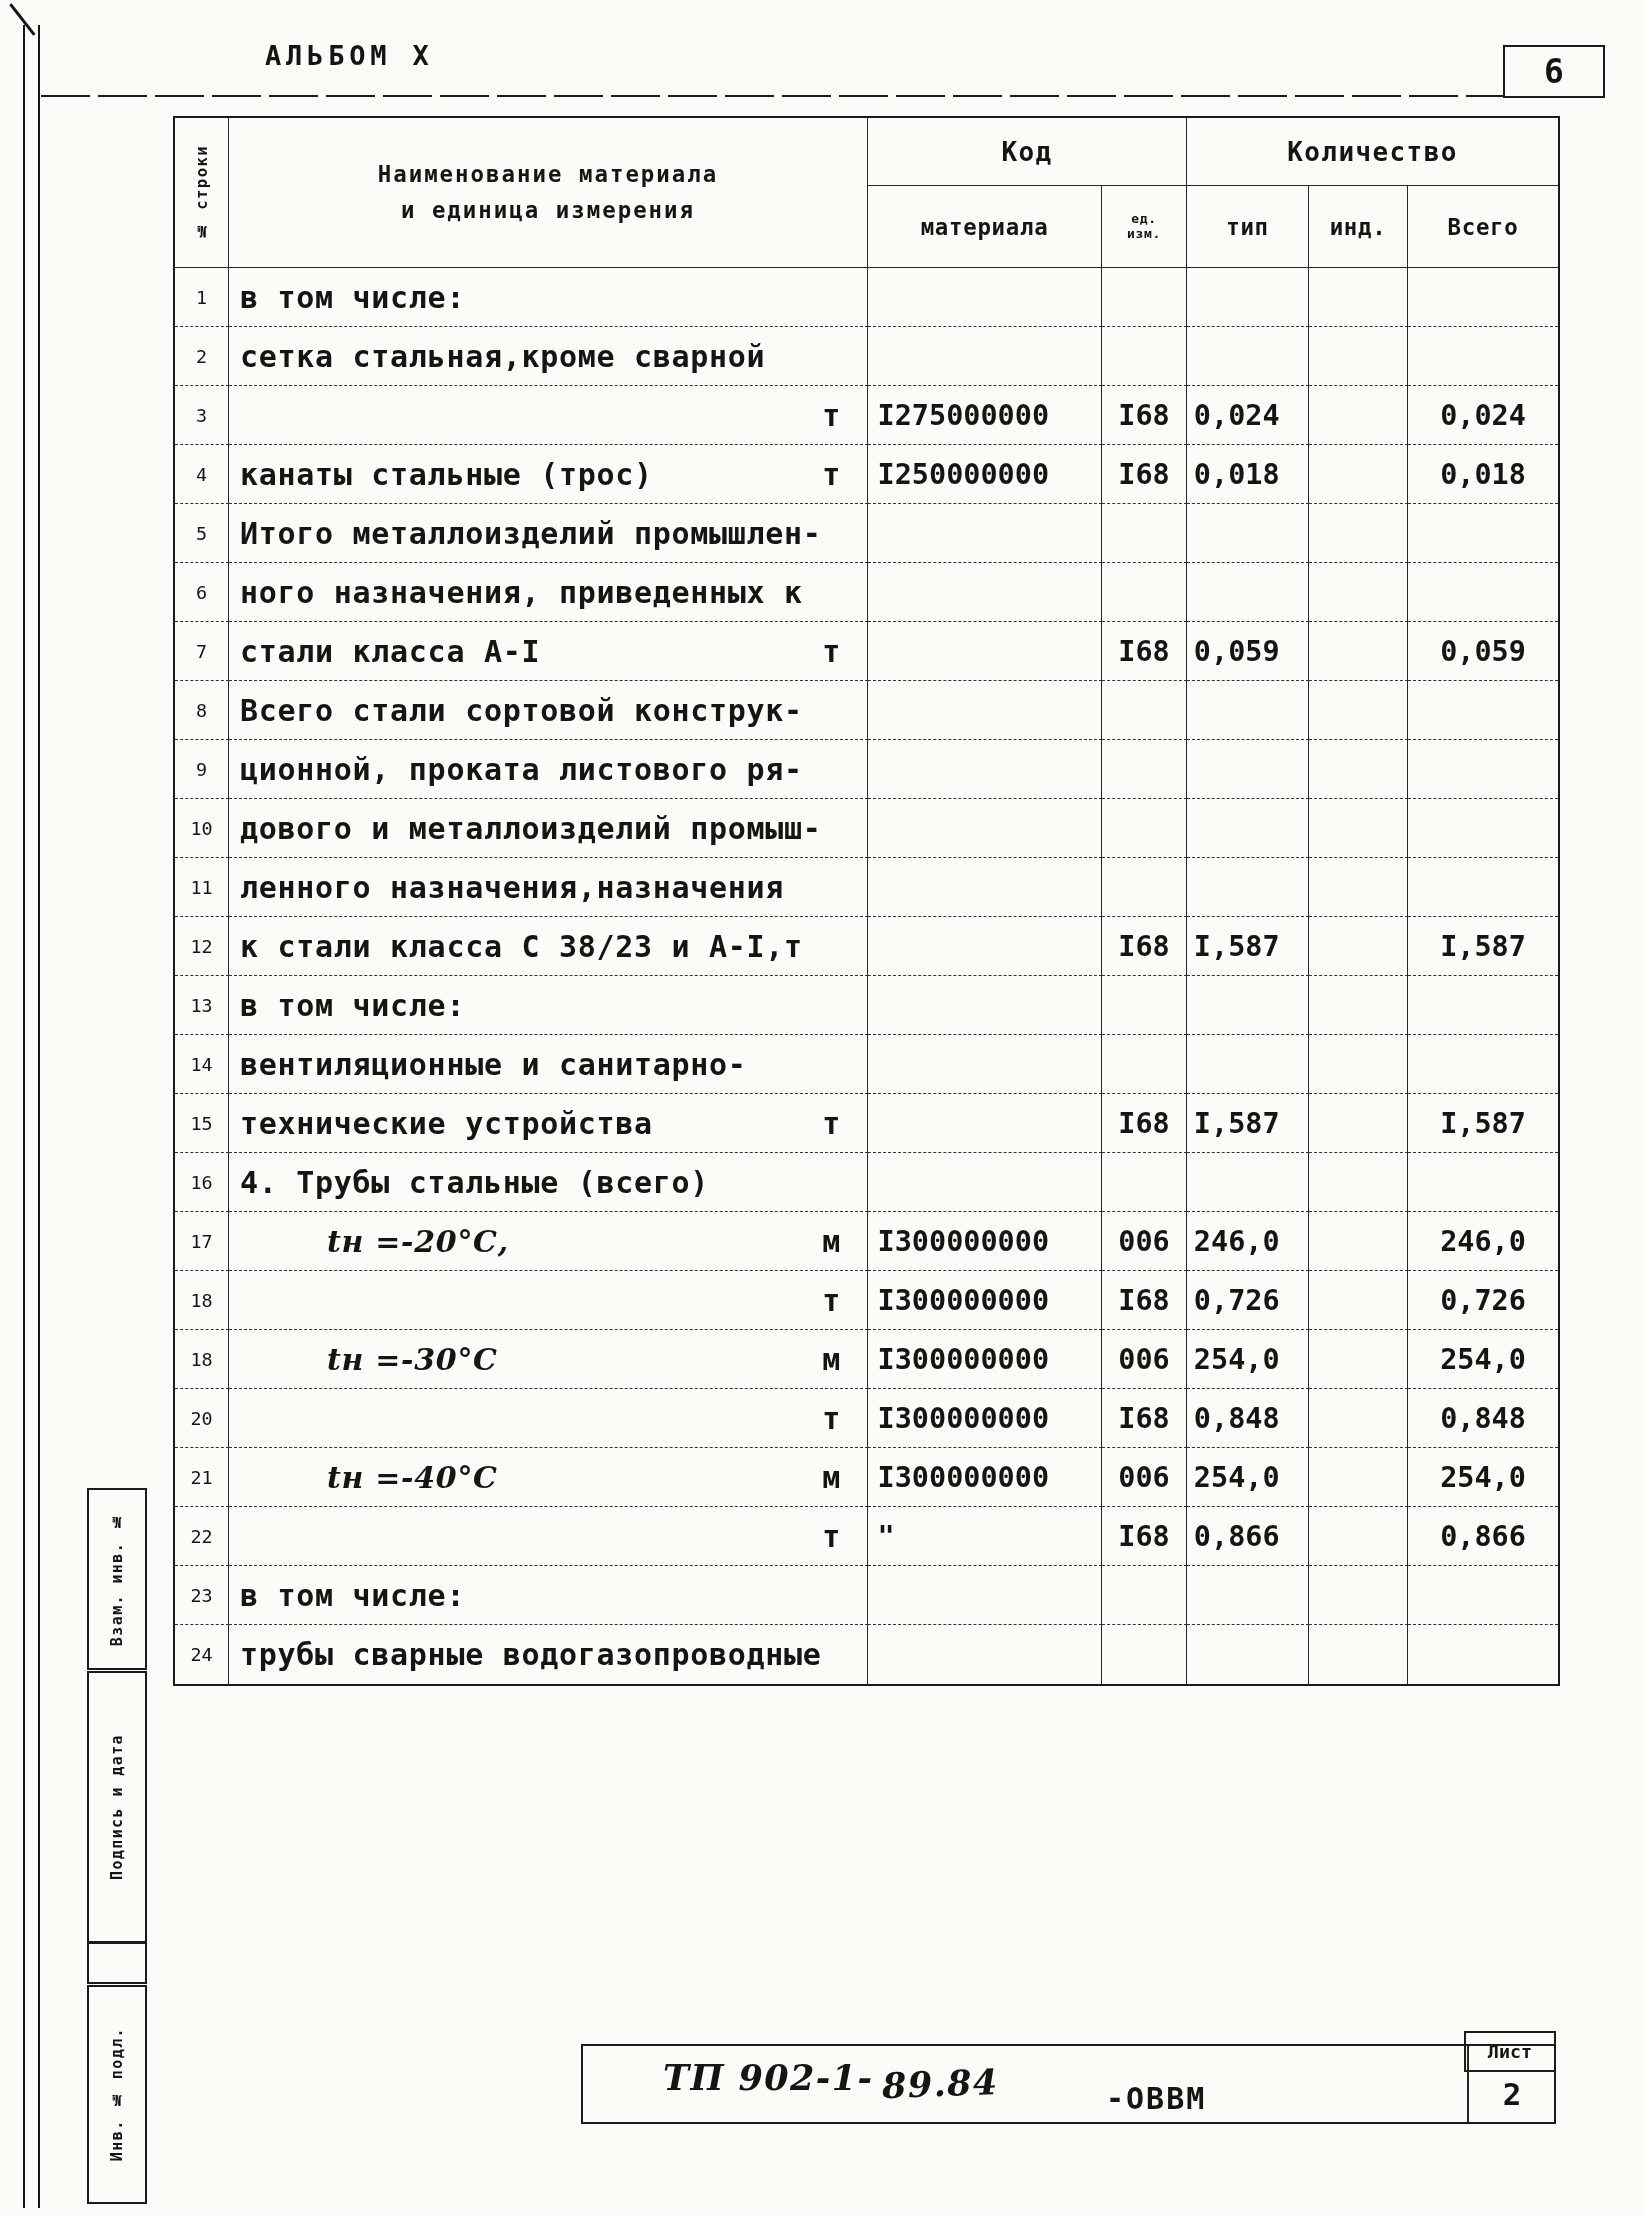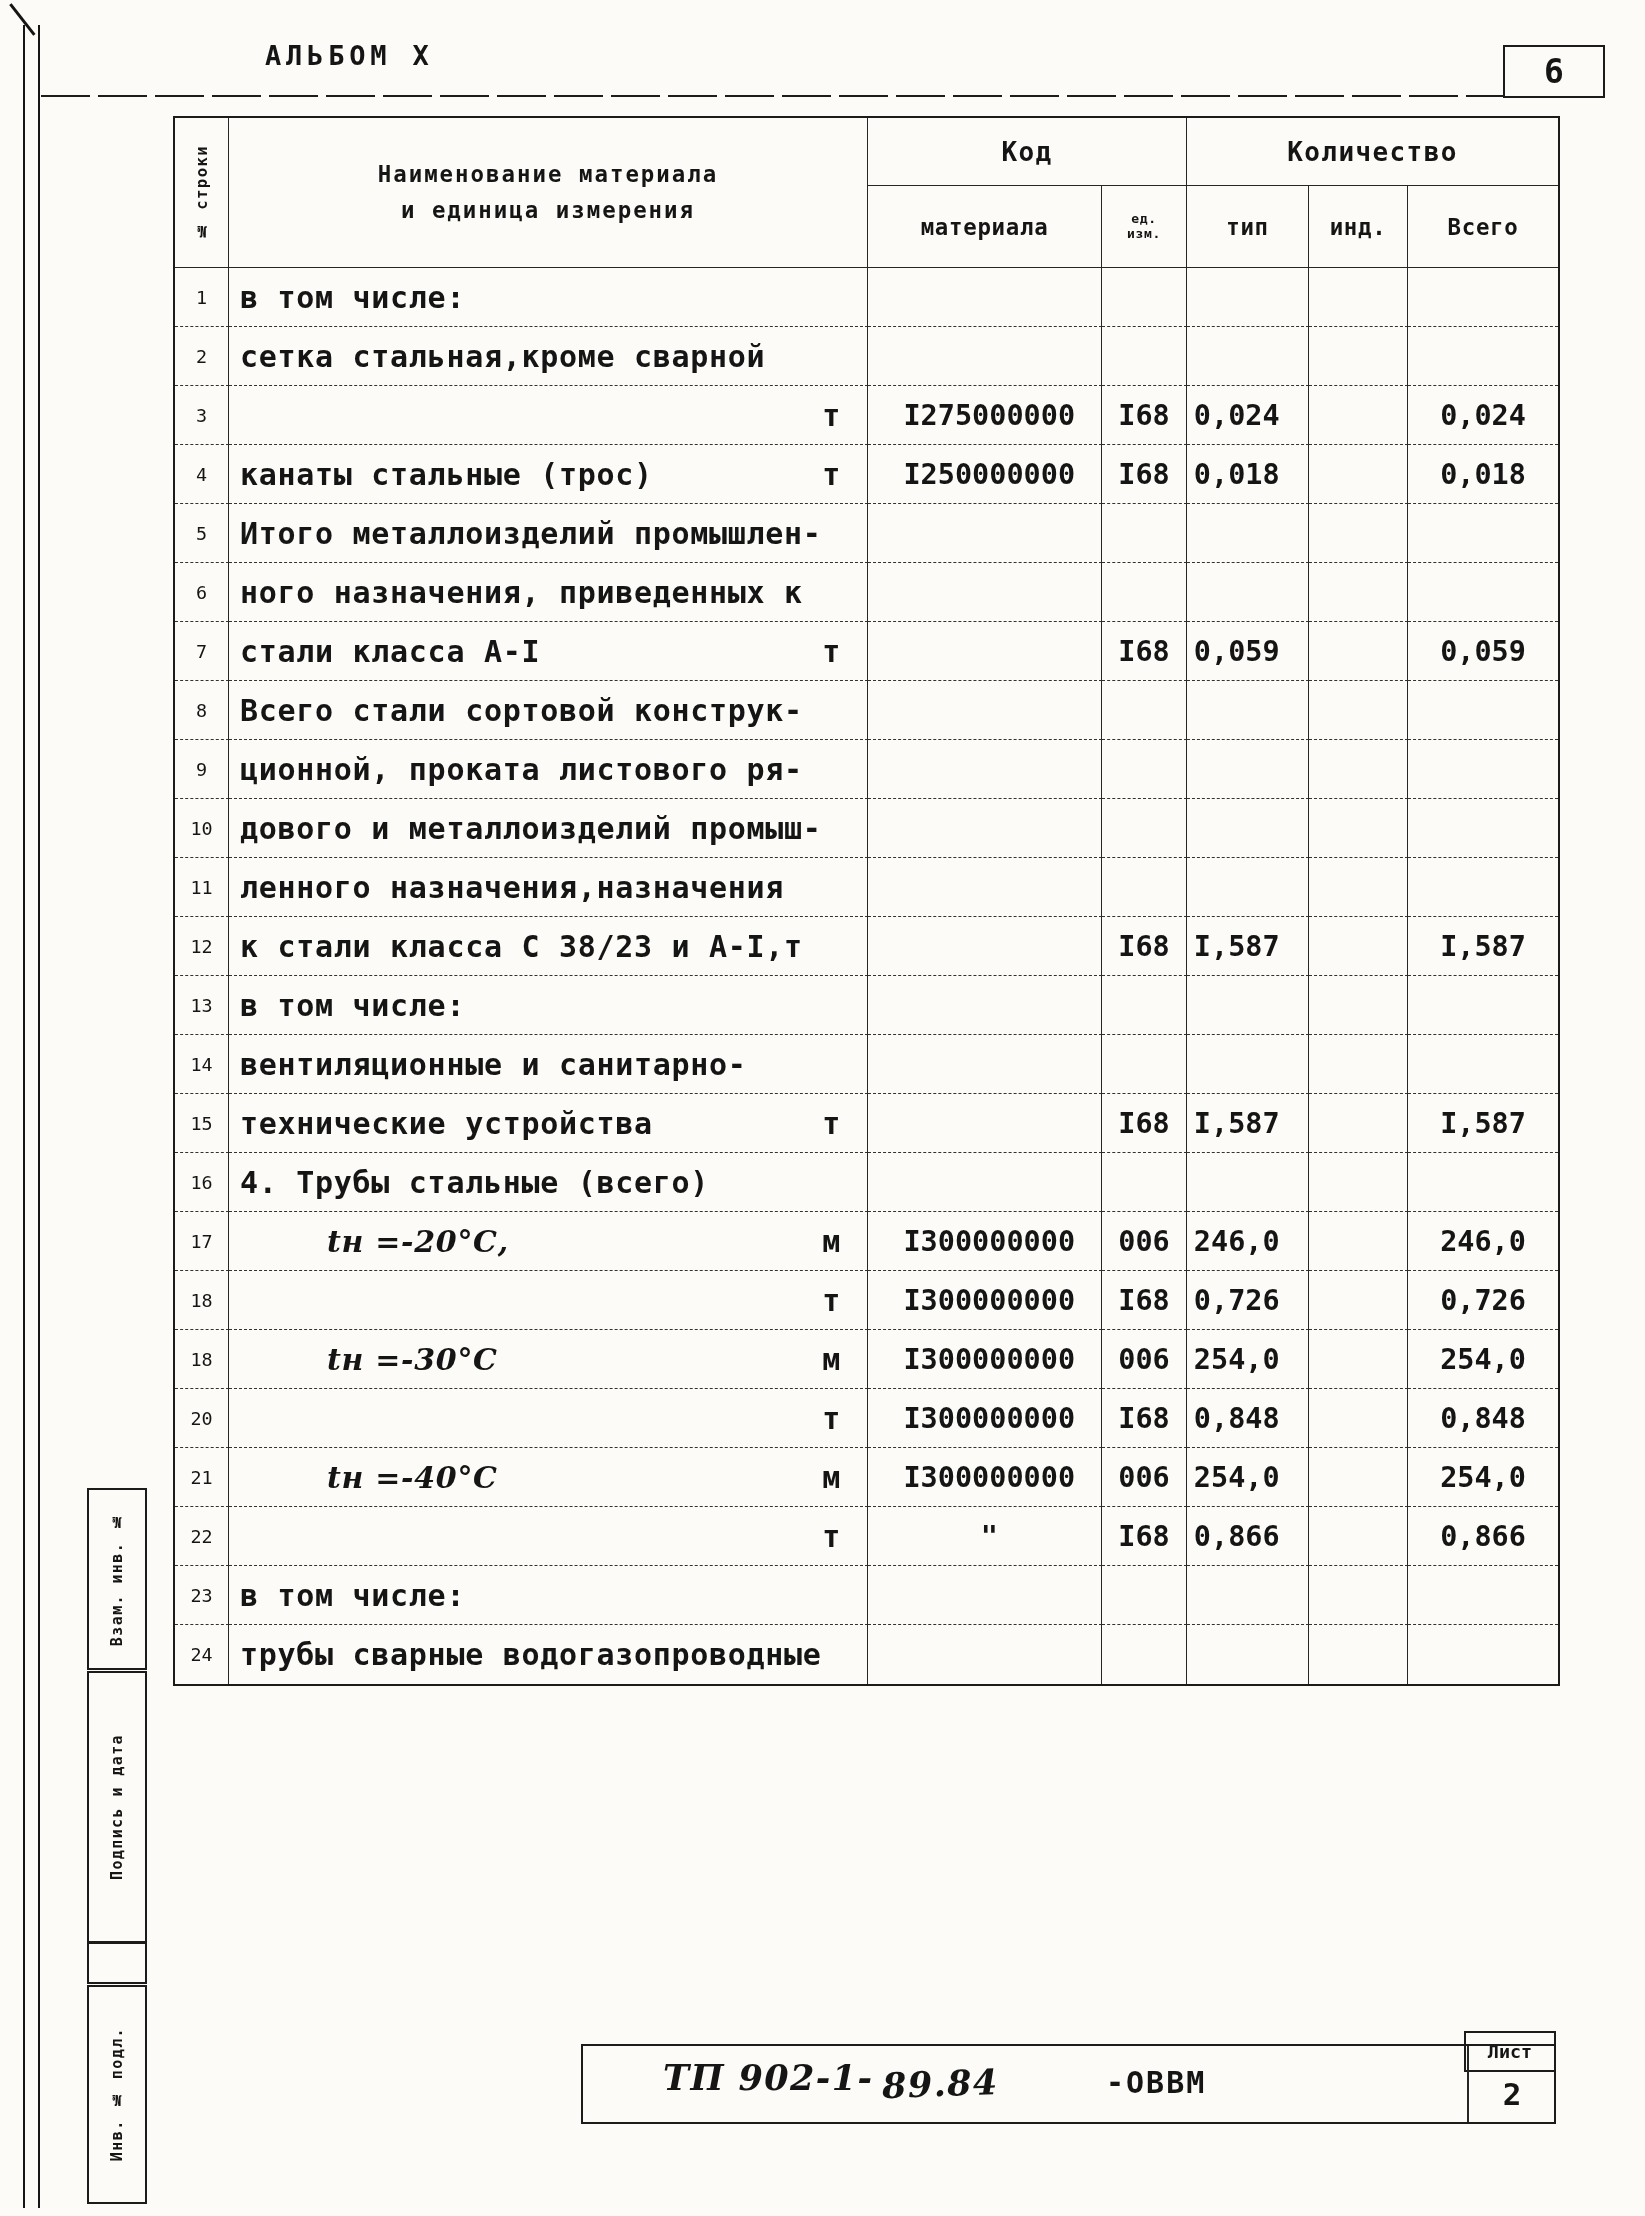--- a/index.html
+++ b/index.html
@@ -42,21 +42,21 @@
   .grp-hdr { font-size: 26px; letter-spacing: 1.4px; text-align: center; }
   .sub-hdr { font-size: 22.4px; text-align: center; letter-spacing: 0.7px; }
   .sub-hdr.small { font-size: 13px; line-height: 1.15; }
 
   td.c-num { text-align: center; font-size: 18.4px; font-weight: 400; }
   td.c-name { position: relative; font-size: 30px; font-weight: 700; padding-left: 11px;
     letter-spacing: 0.7px; white-space: nowrap; }
   td.c-name .unit { position: absolute; right: 26px; top: 50%; transform: translateY(-50%); }
   td.c-name .nm.script { font-family: "DejaVu Serif", serif; font-style: italic; }
   td.c-name .nm.indent { display: inline-block; padding-left: 87px; }
-  td.c-code { text-align: center; padding-left: 9.5px; font-size: 28.5px; font-weight: 700; }
+  td.c-code { text-align: left; padding-left: 9.5px; font-size: 28.5px; font-weight: 700; }
   td.c-ed, td.c-tip, td.c-ind, td.c-total { font-size: 28.5px; font-weight: 700; }
   td.c-ed { text-align: center; }
   td.c-tip { text-align: left; padding-left: 6.8px; }
   td.c-total { text-align: center; }
 
   
   .mbox { left: 87px; width: 60px; border: 2px solid #1b1b1b;
     display: flex; align-items: center; justify-content: center; }
   .rotlab { writing-mode: vertical-rl; transform: rotate(180deg); font-size: 15px;
     font-weight: 700; letter-spacing: 1.4px; white-space: nowrap; }
@@ -67,21 +67,21 @@
   .stamp .hl { position: absolute; left: 0; width: 100%; height: 1.7px; background: #262626; }
   .stamp .vl { position: absolute; width: 1.7px; background: #262626; top: 76px; bottom: 0; }
   .stamp .inv { position: absolute; left: 8.2px; top: 201px; font-size: 20.4px; font-weight: 700; }
 
   
   .titleblock { left: 581px; top: 2044px; width: 975px; height: 80px; border: 2.4px solid #1b1b1b; }
   .titleblock .hand { position: absolute; left: 80px; top: 11px;
     font-family: "DejaVu Serif", serif; font-style: italic; font-weight: 700;
     font-size: 35px; letter-spacing: 1.4px; white-space: nowrap; }
   .titleblock .hand .frac { display: inline-block; transform: translateY(6.1px) rotate(-2deg); margin-left: 8.2px; }
-  .titleblock .suffix { position: absolute; left: 523px; top: 19px; font-size: 30px;
+  .titleblock .suffix { position: absolute; left: 523px; top: 35px; font-size: 30px;
     font-weight: 700; letter-spacing: 2px; }
   .titleblock .tb-divider { position: absolute; left: 884px; top: 0; width: 1.7px; height: 100%; background: #262626; }
   .titleblock .sheet-num { position: absolute; left: 884px; top: 30px; width: 90px;
     text-align: center; font-size: 31px; font-weight: 700; }
   .listbox { left: 1464px; top: 2031px; width: 92px; height: 41px; border: 2px solid #1b1b1b;
     display: flex; align-items: center; justify-content: center; font-size: 18.4px; font-weight: 700; }
 </style>
 </head>
 <body>
 

